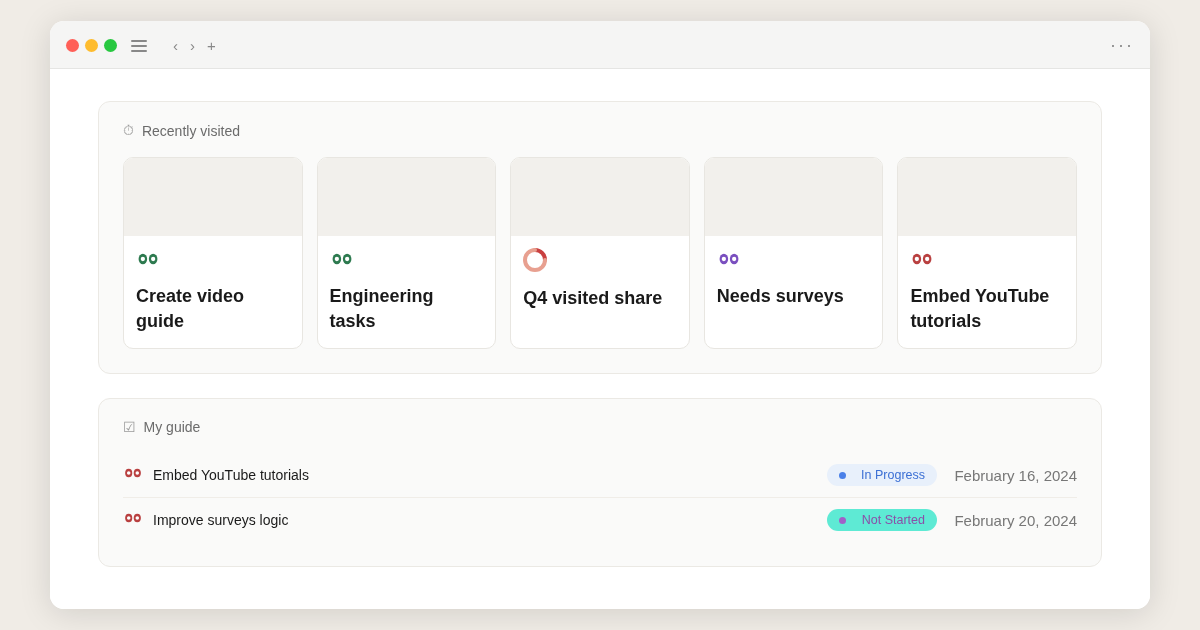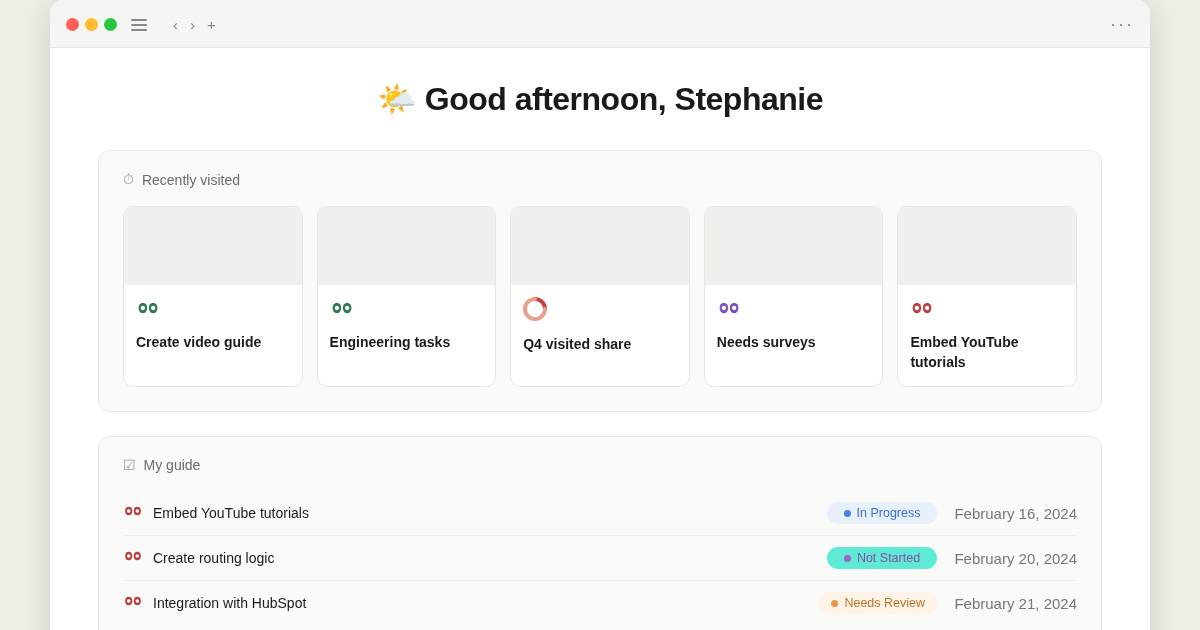--- a/index.html
+++ b/index.html
@@ -125,21 +125,21 @@
     }
     .card-body {
       padding: 12px 12px 14px 12px;
     }
     .card-icon {
       font-size: 22px;
       margin-bottom: 8px;
       display: block;
     }
     .card-title {
-      font-size: 14px;
+      font-size: 18px;
       font-weight: 600;
       color: #1a1a1a;
       line-height: 1.4;
     }
     
     .tasks-section {
       background: #fafaf9;
       border: 1px solid #ebe9e4;
       border-radius: 12px;
       padding: 20px 24px 24px 24px;
@@ -166,21 +166,21 @@
     }
     .task-badge {
       display: inline-flex;
       align-items: center;
       gap: 6px;
       padding: 4px 12px;
       border-radius: 20px;
       font-size: 12.5px;
       font-weight: 500;
       min-width: 110px;
-      justify-content: center;
+      justify-content: space-between;
     }
     .badge-dot {
       width: 7px;
       height: 7px;
       border-radius: 50%;
       flex-shrink: 0;
     }
     .badge-in-progress {
       background: #e8f0fb;
       color: #3b6fd4;
@@ -222,21 +222,20 @@
     <div class="browser-nav">
       <span class="nav-icon">‹</span>
       <span class="nav-icon">›</span>
       <span class="nav-icon">+</span>
     </div>
     <div class="browser-more">···</div>
   </div>
 
   <div class="page-content">
 
-    <div class="greeting">🌤️ Good afternoon, Stephanie</div>
 
     <div class="section">
       <div class="section-header">
         <span class="section-header-icon">⏱</span>
         <span>Recently visited</span>
       </div>
       <div class="cards-row">
 
         <div class="card">
           <div class="card-thumb"></div>
@@ -325,39 +324,25 @@
         <span class="task-date">February 16, 2024</span>
       </div>
 
       <div class="task-row">
         <span class="task-icon" style="color:#b94040;"><svg width="20" height="18" viewBox="0 0 28 22" fill="none">
               <ellipse cx="8" cy="11" rx="5" ry="6" fill="#b94040"></ellipse>
               <ellipse cx="20" cy="11" rx="5" ry="6" fill="#b94040"></ellipse>
               <circle cx="8" cy="11" r="2.5" fill="#fff"></circle>
               <circle cx="20" cy="11" r="2.5" fill="#fff"></circle>
             </svg></span>
-        <span class="task-name">Create routing logic</span>
+        <span class="task-name">Improve surveys logic</span>
         <span class="task-badge badge-not-started">
           <span class="badge-dot"></span>
           <span>Not Started</span>
         </span>
         <span class="task-date">February 20, 2024</span>
       </div>
 
-      <div class="task-row">
-        <span class="task-icon" style="color:#b94040;"><svg width="20" height="18" viewBox="0 0 28 22" fill="none">
-              <ellipse cx="8" cy="11" rx="5" ry="6" fill="#b94040"></ellipse>
-              <ellipse cx="20" cy="11" rx="5" ry="6" fill="#b94040"></ellipse>
-              <circle cx="8" cy="11" r="2.5" fill="#fff"></circle>
-              <circle cx="20" cy="11" r="2.5" fill="#fff"></circle>
-            </svg></span>
-        <span class="task-name">Integration with HubSpot</span>
-        <span class="task-badge badge-needs-review">
-          <span class="badge-dot"></span>
-          <span>Needs Review</span>
-        </span>
-        <span class="task-date">February 21, 2024</span>
-      </div>
 
     </div>
 
   </div>
 </div>
 
 </body></html>

